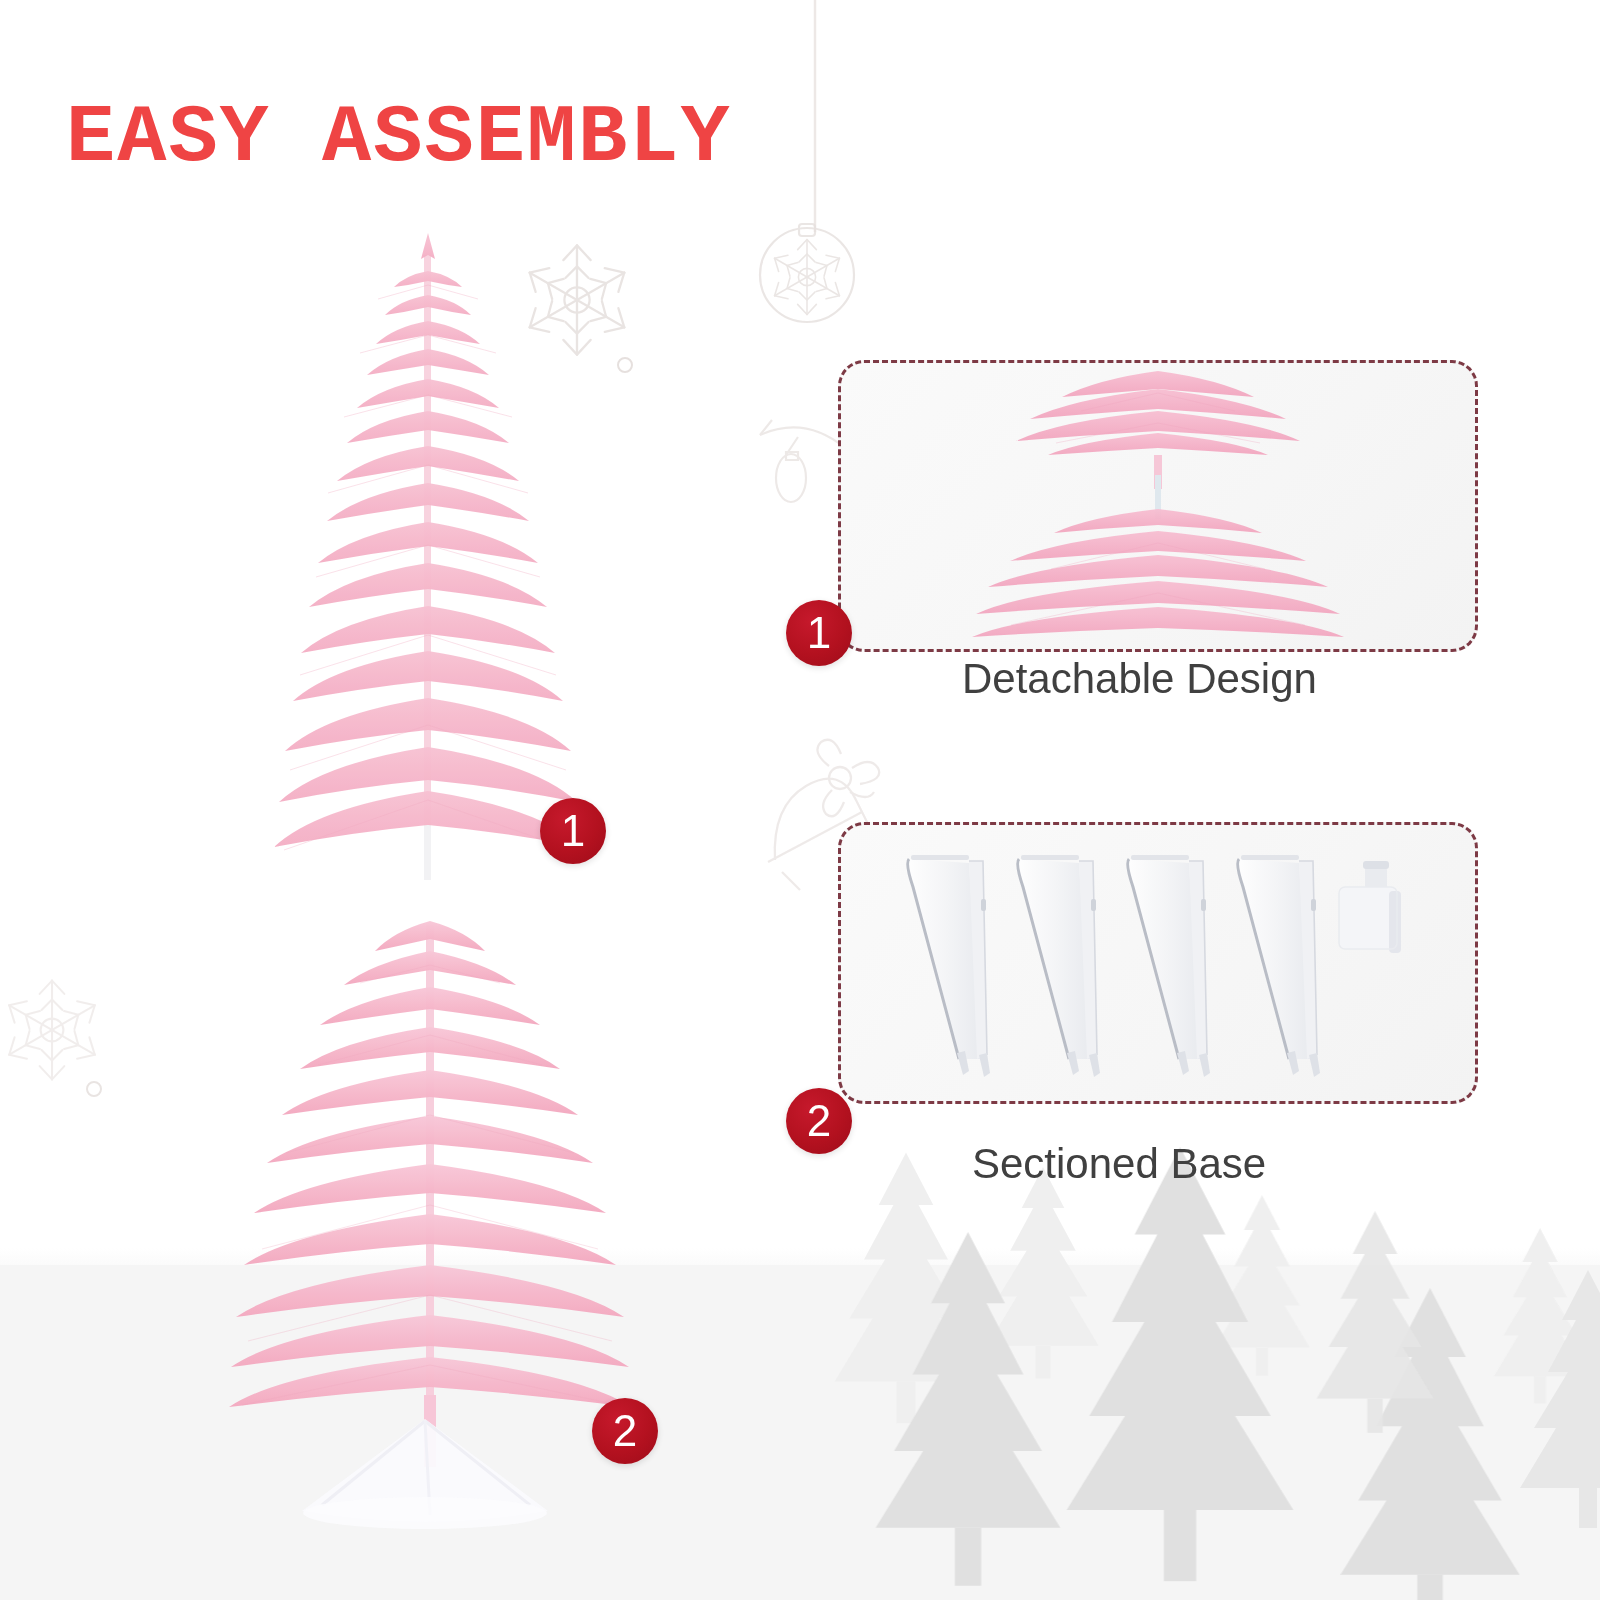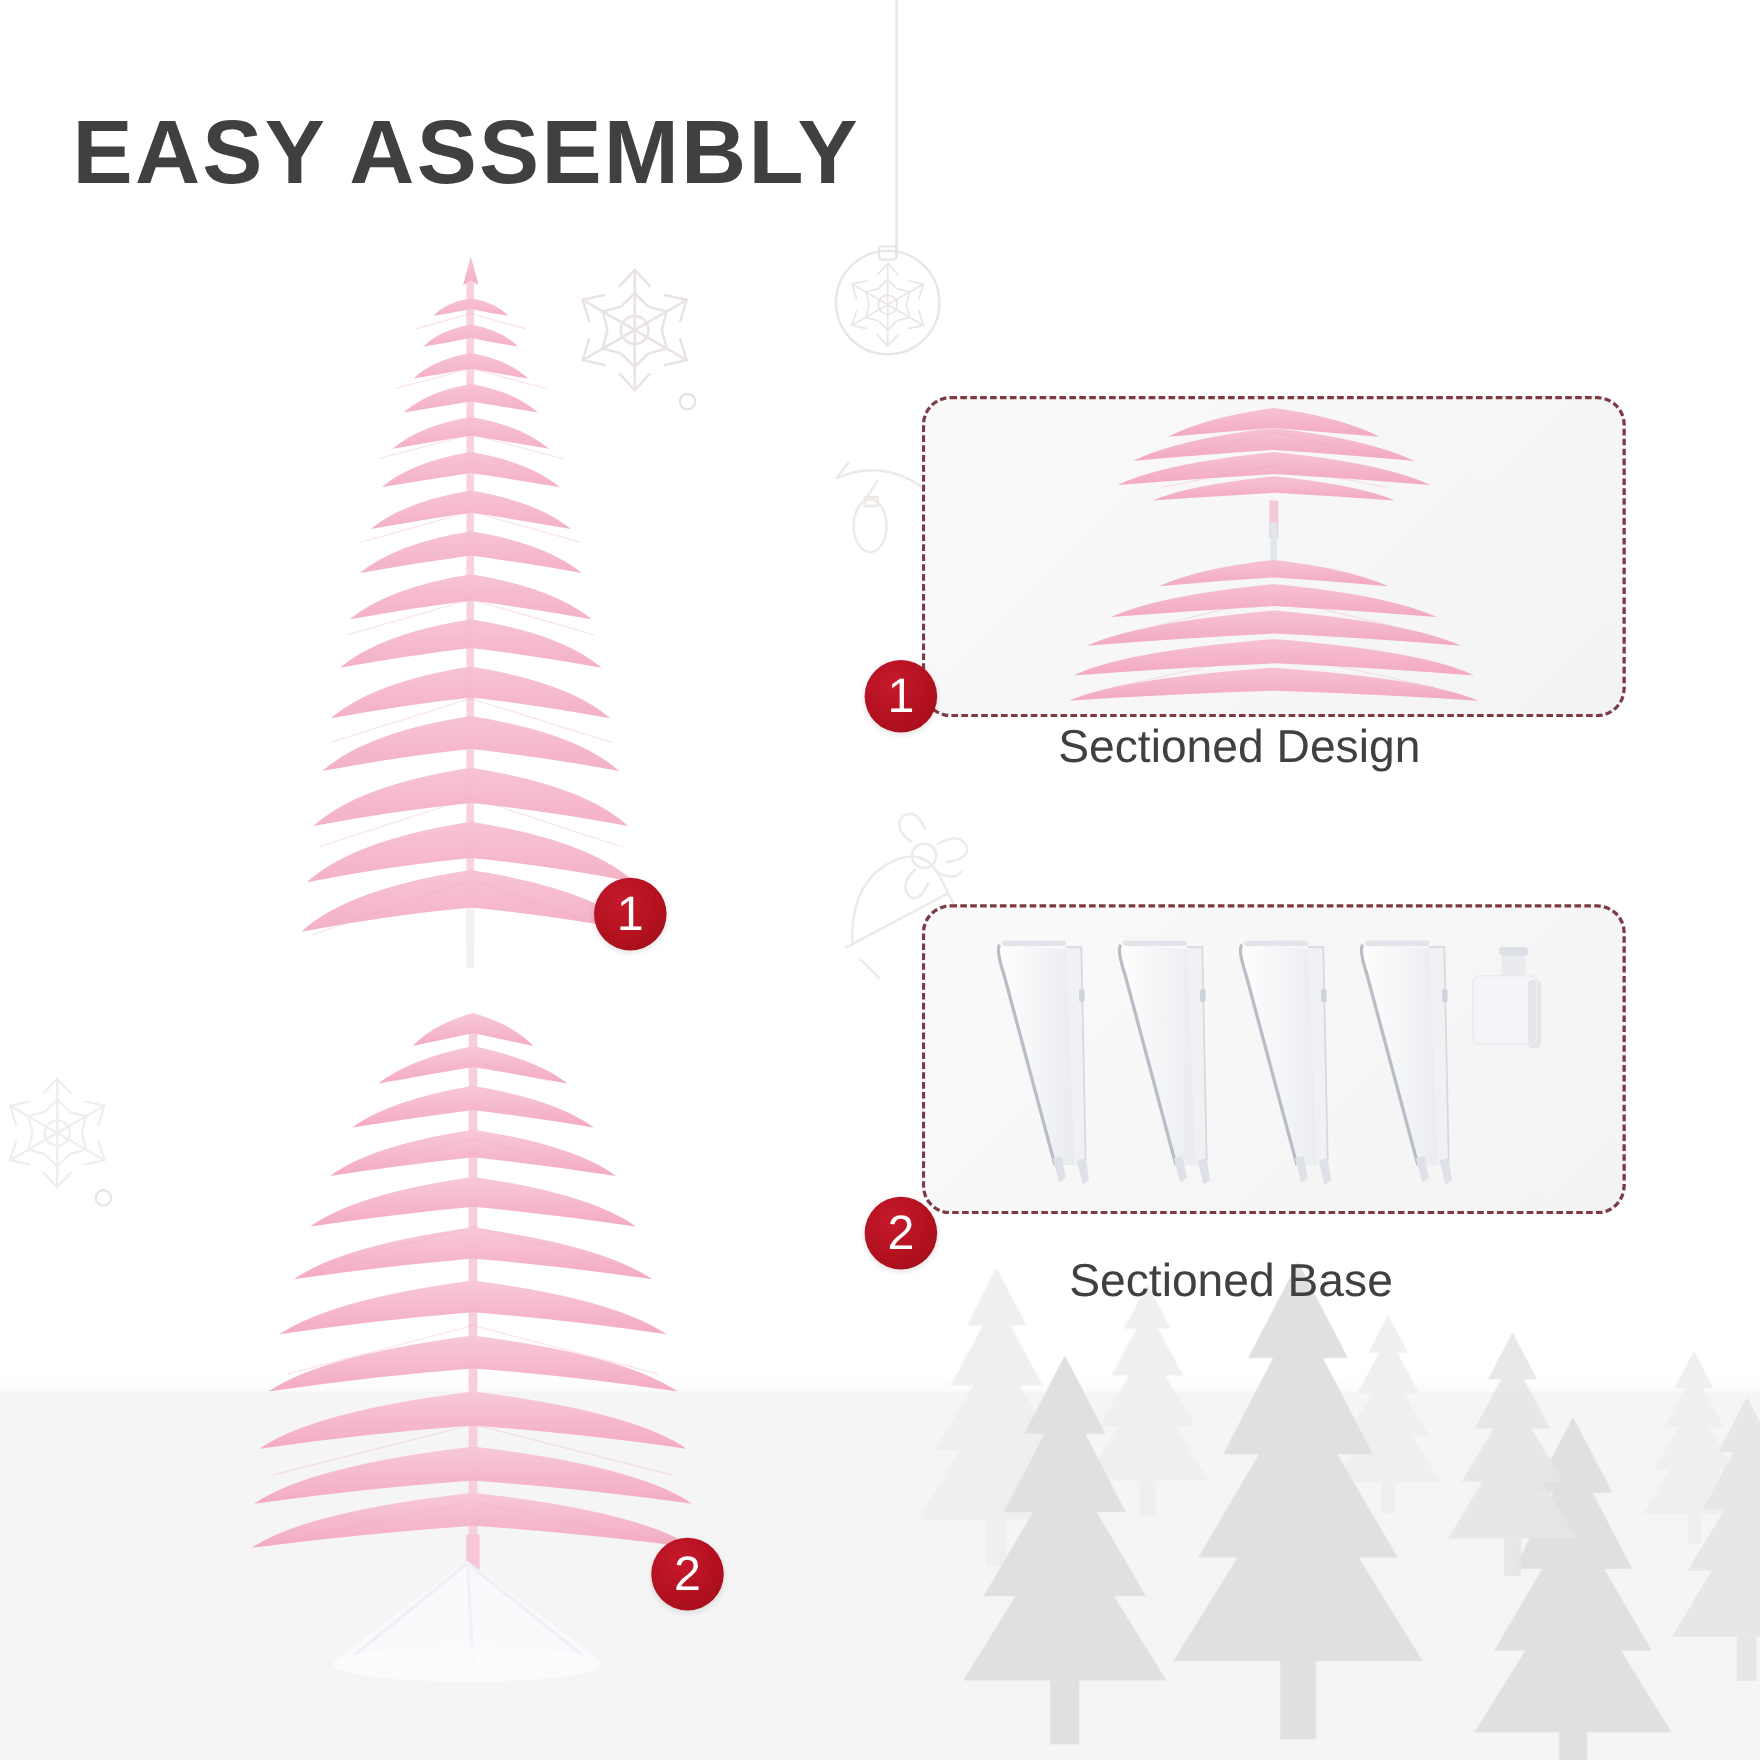--- a/index.html
+++ b/index.html
@@ -21,22 +21,22 @@
     background:linear-gradient(to bottom,rgba(245,245,245,0) 0%,rgba(245,245,245,.85) 80%,#F5F5F5 100%);
   }
 
   
   .deco{position:absolute;left:0;top:0;width:1600px;height:1600px;pointer-events:none;}
 
   
   .title{
     position:absolute;left:66px;top:98px;
     font-size:82px;font-weight:bold;letter-spacing:2px;
-    color:#404040;
-    font-family:Liberation Sans, sans-serif;
+    color:#ef4444;
+    font-family:Liberation Mono, monospace;
     line-height:1;
     white-space:nowrap;
     text-align:center;
   }
 
   
   .panel{
     position:absolute;
     border:3px dashed #7D3A45;
     border-radius:26px;
@@ -344,21 +344,21 @@
         </g>
         <g stroke="#EDA3BC" stroke-width="1" opacity=".3" fill="none">
           <path d="M317 30 L240 48 M317 30 L394 48 M317 60 L215 80 M317 60 L419 80
                    M317 180 L210 206 M317 180 L424 206 M317 230 L170 262 M317 230 L464 262"></path>
         </g>
       </svg>
     </div>
   </div>
 
   <div class="badge" id="badge-panel-1">1</div>
-  <div class="caption" id="caption-1">Sectioned Design</div>
+  <div class="caption" id="caption-1">Detachable Design</div>
 
   <div class="panel" id="panel-2">
     <div class="panel-inner">
       <svg viewBox="0 0 634 276" width="634" height="276">
         <defs>
           <linearGradient id="legG" x1="0" y1="0" x2="1" y2="0">
             <stop offset="0%" stop-color="#FEFEFE"></stop>
             <stop offset="55%" stop-color="#F3F4F6"></stop>
             <stop offset="100%" stop-color="#E8EAEE"></stop>
           </linearGradient>

